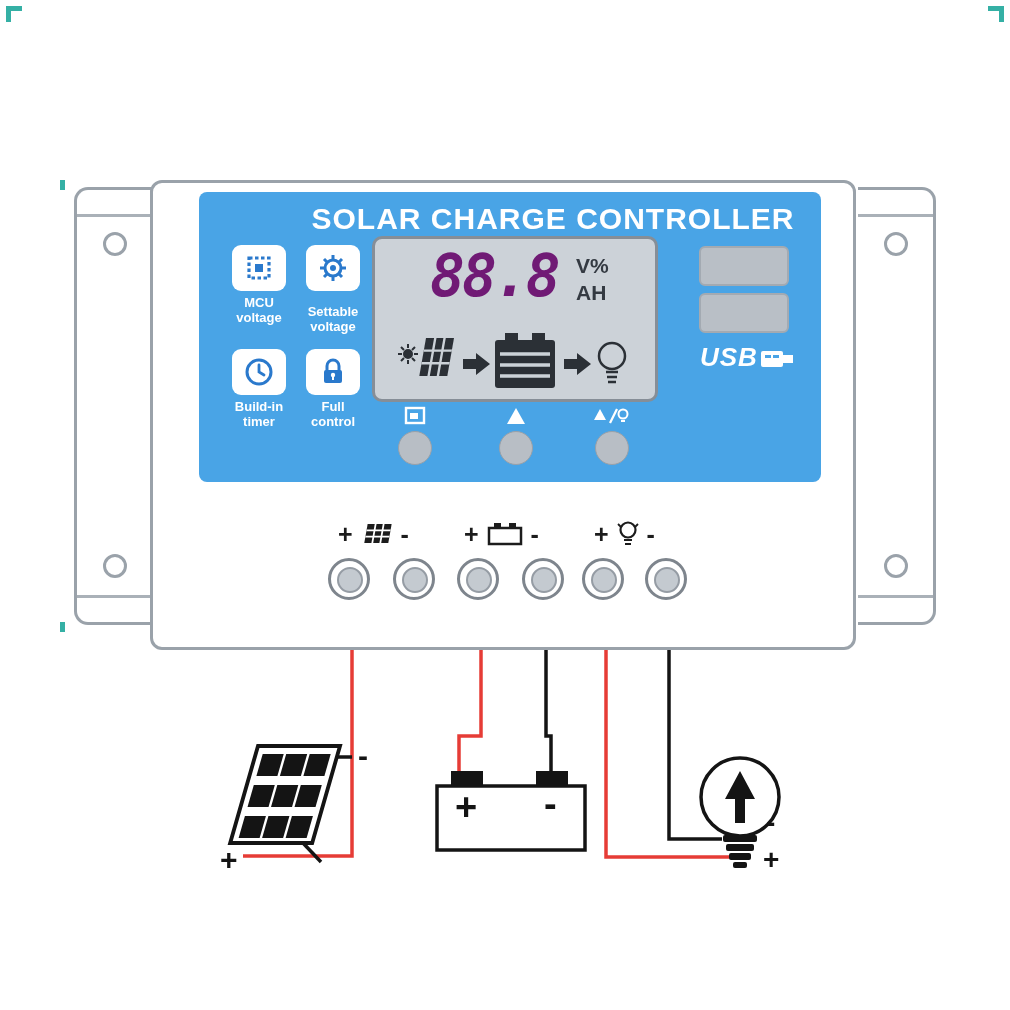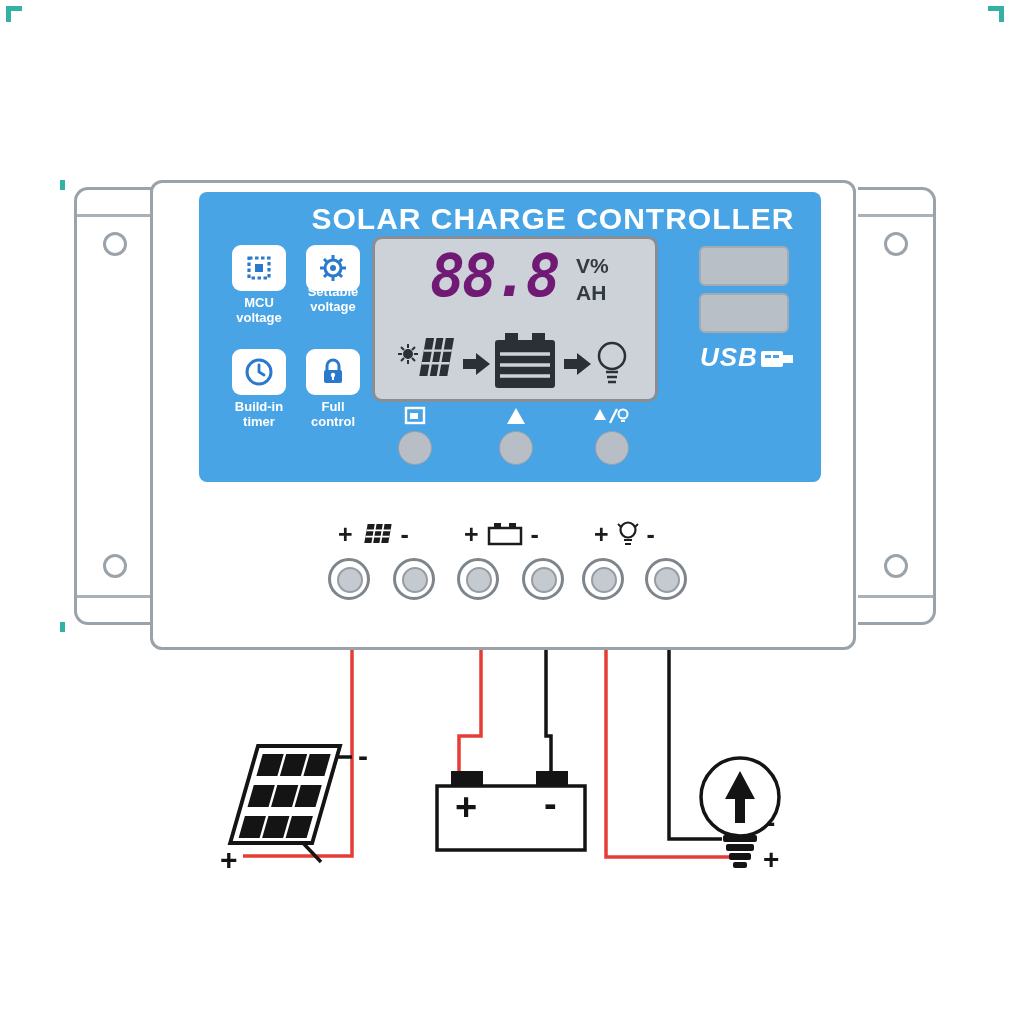--- a/index.html
+++ b/index.html
@@ -175,21 +175,21 @@
       <rect x="9" y="16" width="18" height="13" rx="2" fill="#2a79cc"></rect>
       <circle cx="18" cy="21" r="2.2" fill="#fff"></circle>
       <rect x="17" y="22" width="2" height="4" fill="#fff"></rect>
     </svg>
   </div>
 
   <div class="flabel" style="left:220px;top:295px;">
     <div>MCU</div>
     <div>voltage</div>
   </div>
-  <div class="flabel" style="left:294px;top:284px;">
+  <div class="flabel" style="left:294px;top:304px;">
     <div>Settable</div>
     <div>voltage</div>
   </div>
   <div class="flabel" style="left:220px;top:399px;">
     <div>Build-in</div>
     <div>timer</div>
   </div>
   <div class="flabel" style="left:294px;top:399px;">
     <div>Full</div>
     <div>control</div>

